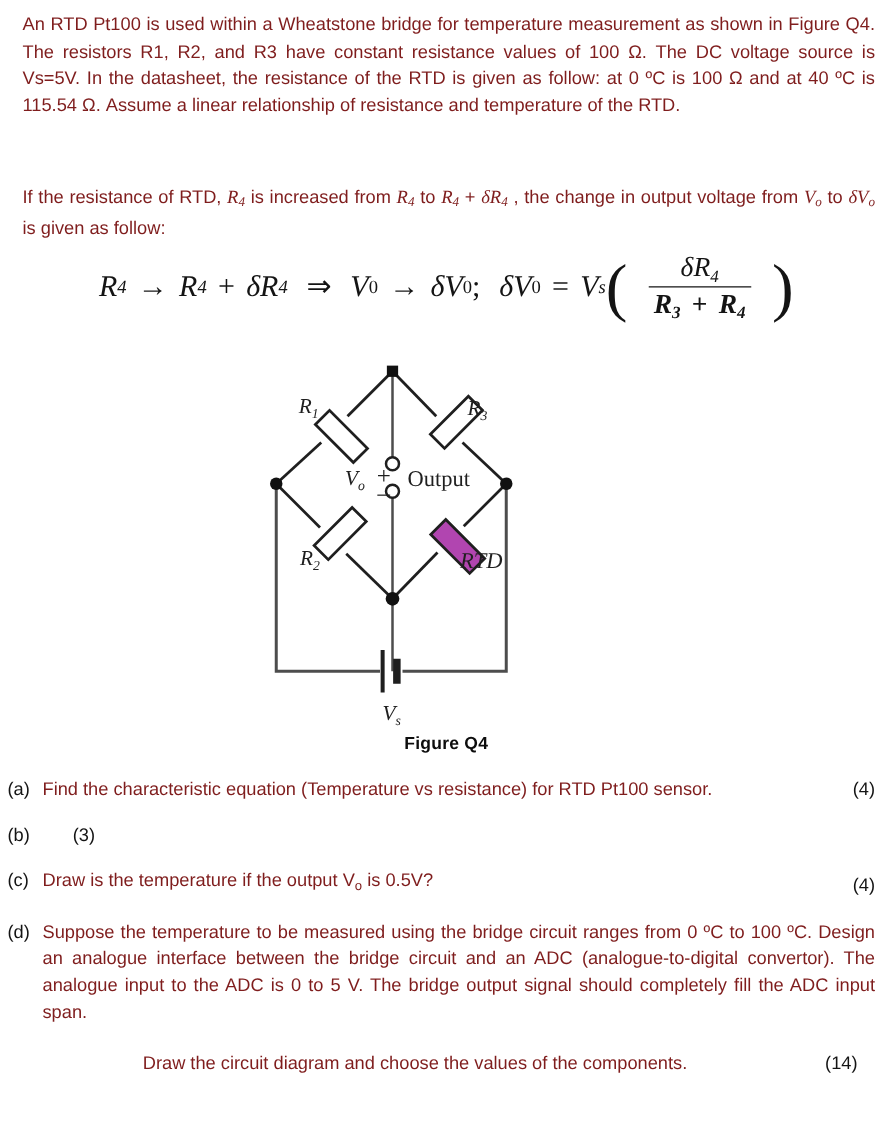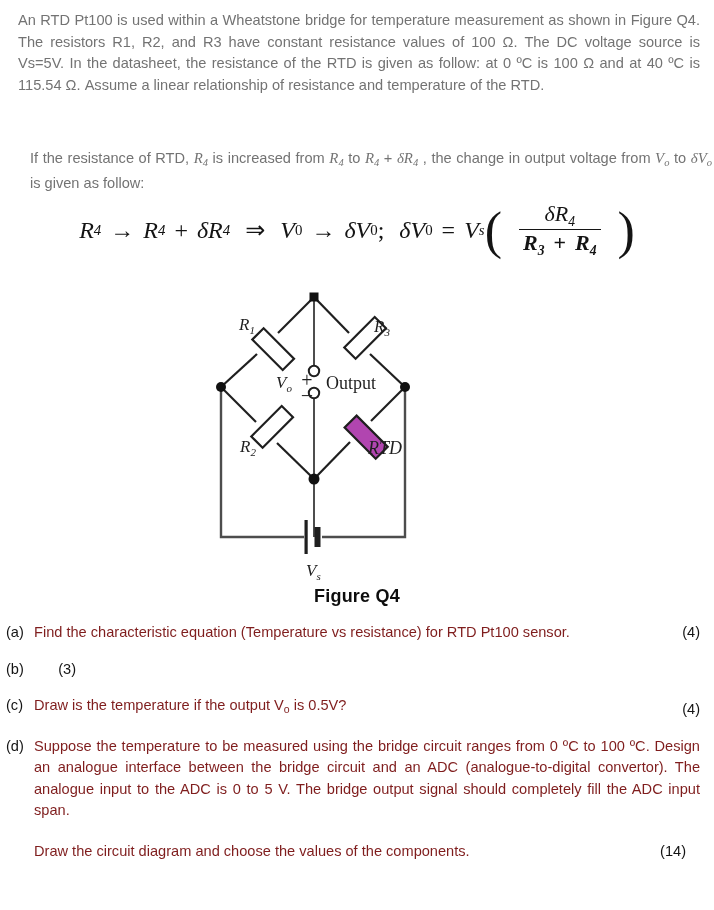--- a/index.html
+++ b/index.html
@@ -24,24 +24,24 @@
 
   
   .para {
     position: absolute;
     left: 18px;
     width: 682px;
     font-size: 14.6px;
     line-height: 21.6px;
     text-align: justify;
     text-justify: inter-word;
-    color: #737373;
+    color: #7f1d1d;
   }
   #intro-paragraph { top: 10px; }
-  #change-paragraph { top: 148px; margin-left: 12px; }
+  #change-paragraph { top: 148px; }
 
   .para sub {
     font-size: 0.72em;
     vertical-align: -0.26em;
   }
   .mathit {
     font-family: "Liberation Serif", serif;
     font-style: italic;
     font-size: 1.02em;
   }
@@ -115,21 +115,21 @@
     top: 0;
     width: 260px;
     height: 300px;
   }
   #figure-caption {
     position: absolute;
     left: 0;
     top: 304px;
     width: 714px;
     text-align: center;
-    font-size: 18px;
+    font-size: 14px;
     font-weight: bold;
     color: #0d0d0d;
     letter-spacing: 0.2px;
   }
 
   
   #question-list {
     position: absolute;
     left: 0;
     top: 622px;
@@ -160,21 +160,21 @@
     text-align: justify;
     text-justify: inter-word;
     color: #7f1d1d;
   }
   .q-text sub {
     font-size: 0.72em;
     vertical-align: -0.26em;
   }
   .q-text2 {
     margin-top: 19px;
-    text-align: left;
+    text-align: center;
   }
   .q-marks {
     flex: 0 0 42px;
     width: 42px;
     text-align: right;
     padding-right: 14px;
     font-size: 14.6px;
     line-height: 21.6px;
     color: #141414;
     align-self: flex-end;

